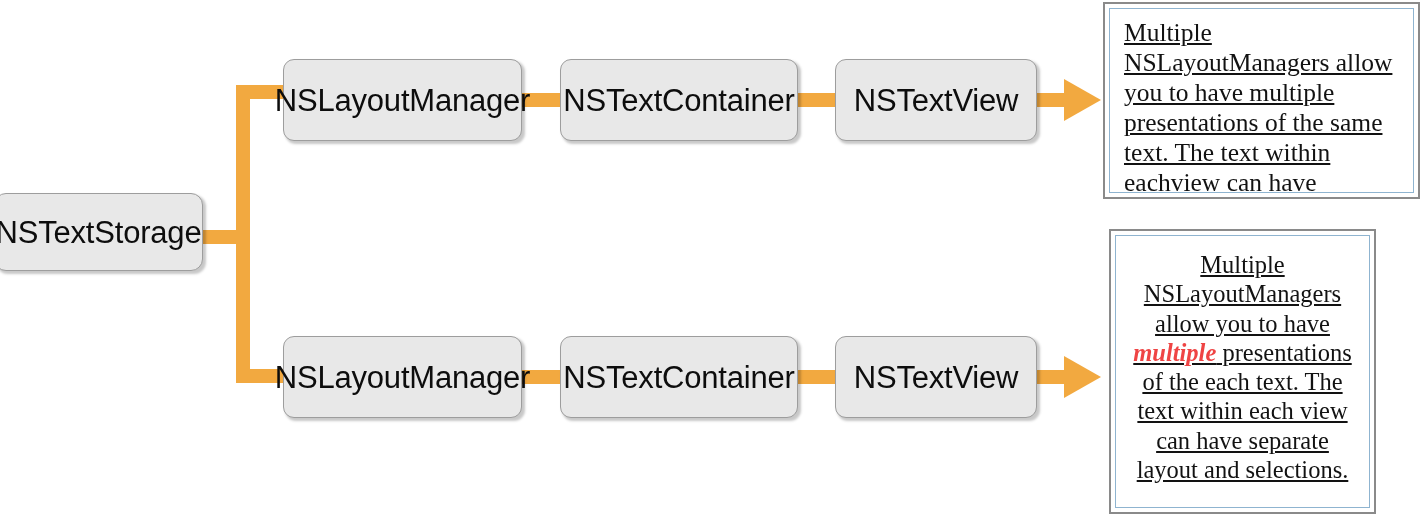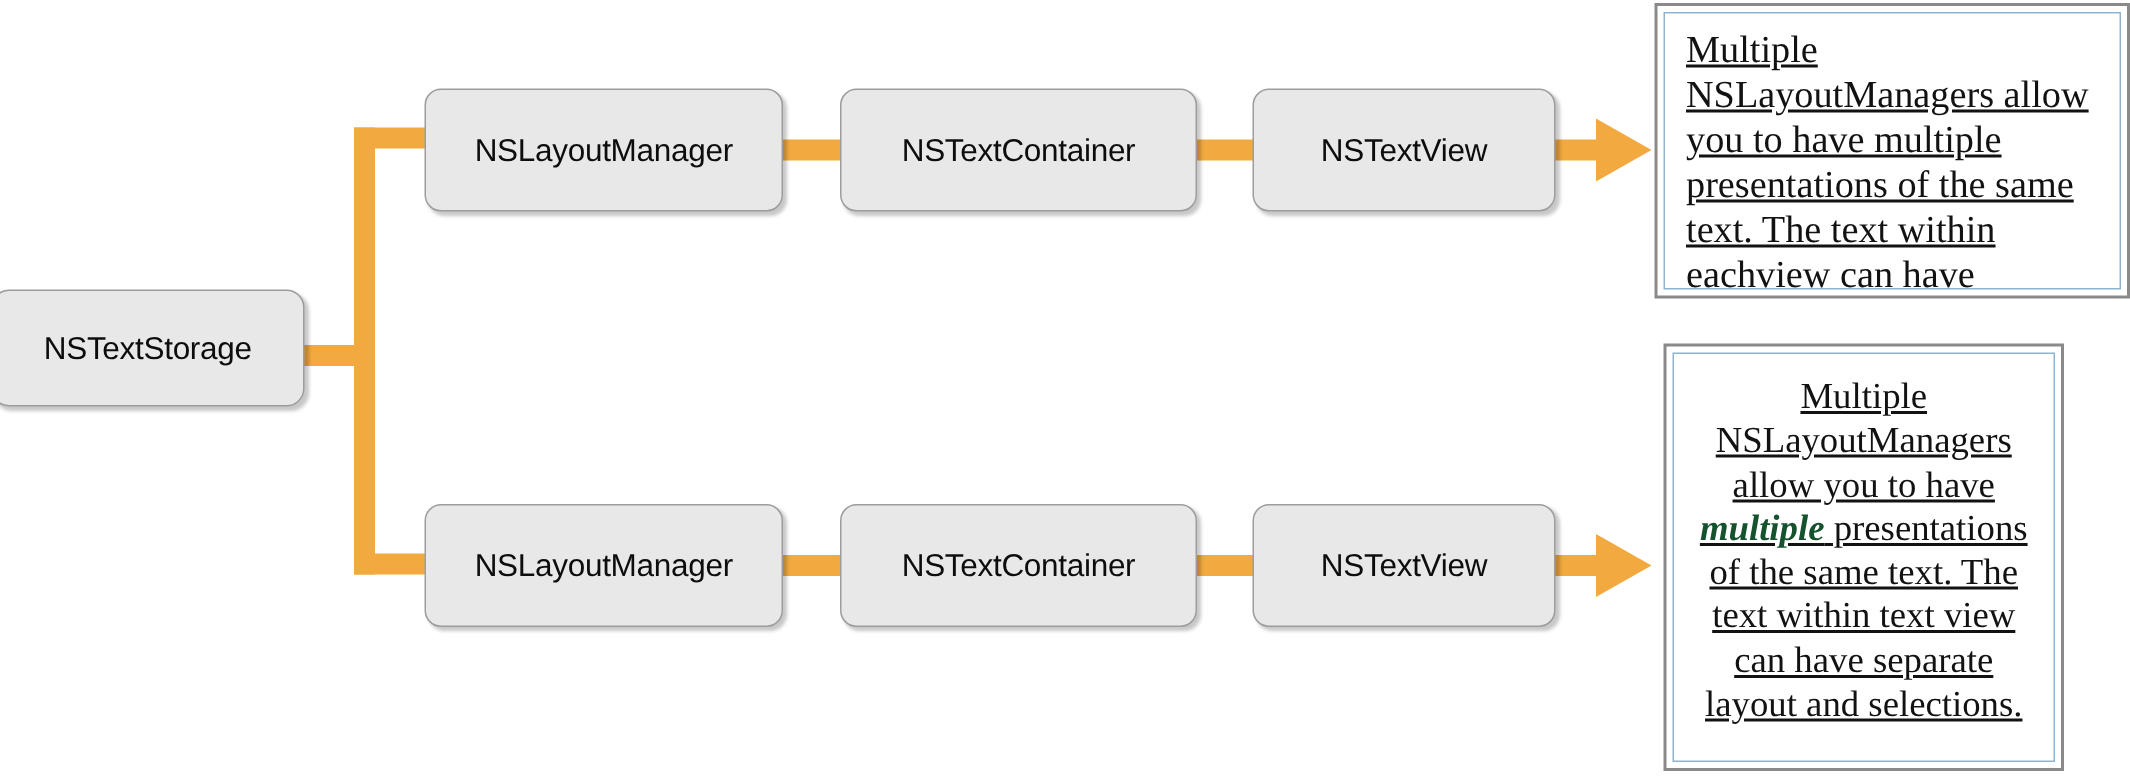--- a/index.html
+++ b/index.html
@@ -29,21 +29,21 @@
   .node {
     position: absolute;
     box-sizing: border-box;
     background: #e8e8e8;
     border: 1.4px solid #9d9d9d;
     border-radius: 11px;
     display: flex;
     align-items: center;
     justify-content: center;
     font-family: "Liberation Sans", sans-serif;
-    font-size: 21px;
+    font-size: 31px;
     color: #0d0d0d;
     letter-spacing: -0.2px;
     box-shadow: 2.5px 2.5px 2.5px rgba(0,0,0,0.22);
     z-index: 3;
   }
   .node-label {
     line-height: 1;
     white-space: nowrap;
   }
 
@@ -86,21 +86,21 @@
     text-align: left;
   }
   #panel-bot .text-panel-inner {
     font-size: 24.5px;
     line-height: 1.195;
     text-align: center;
     padding: 14px 8px 8px 8px;
   }
 
   .emph {
-    color: #14532d;
+    color: #ef4444;
     font-weight: bold;
     font-style: italic;
   }
 </style>
 </head>
 <body>
 
 <div id="canvas">
 
   <svg id="connectors" viewBox="0 0 1420 518" width="1420" height="518" xmlns="http://www.w3.org/2000/svg">
@@ -163,16 +163,16 @@
 
   <div class="node" id="node-tv-bot">
     <span class="node-label">NSTextView</span>
   </div>
 
   <div class="text-panel" id="panel-top">
     <div class="text-panel-inner"><span>Multiple NSLayoutManagers allow you to have multiple presentations of the same text. The text within eachview can have </span></div>
   </div>
 
   <div class="text-panel" id="panel-bot">
-    <div class="text-panel-inner"><span>Multiple NSLayoutManagers allow you to have </span><span class="emph">multiple</span><span> presentations of the same text. The text within text view can have separate layout and selections.</span></div>
+    <div class="text-panel-inner"><span>Multiple NSLayoutManagers allow you to have </span><span class="emph">multiple</span><span> presentations of the each text. The text within each view can have separate layout and selections.</span></div>
   </div>
 
 </div>
 
 </body></html>

